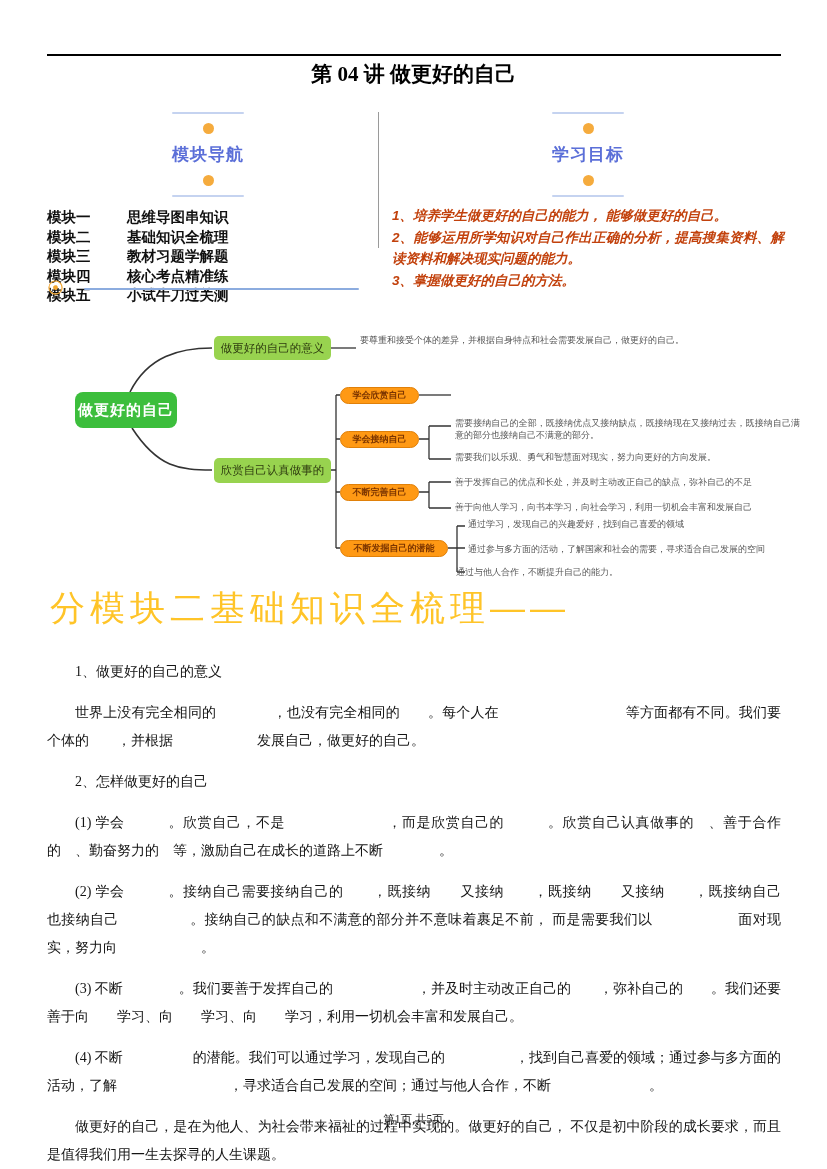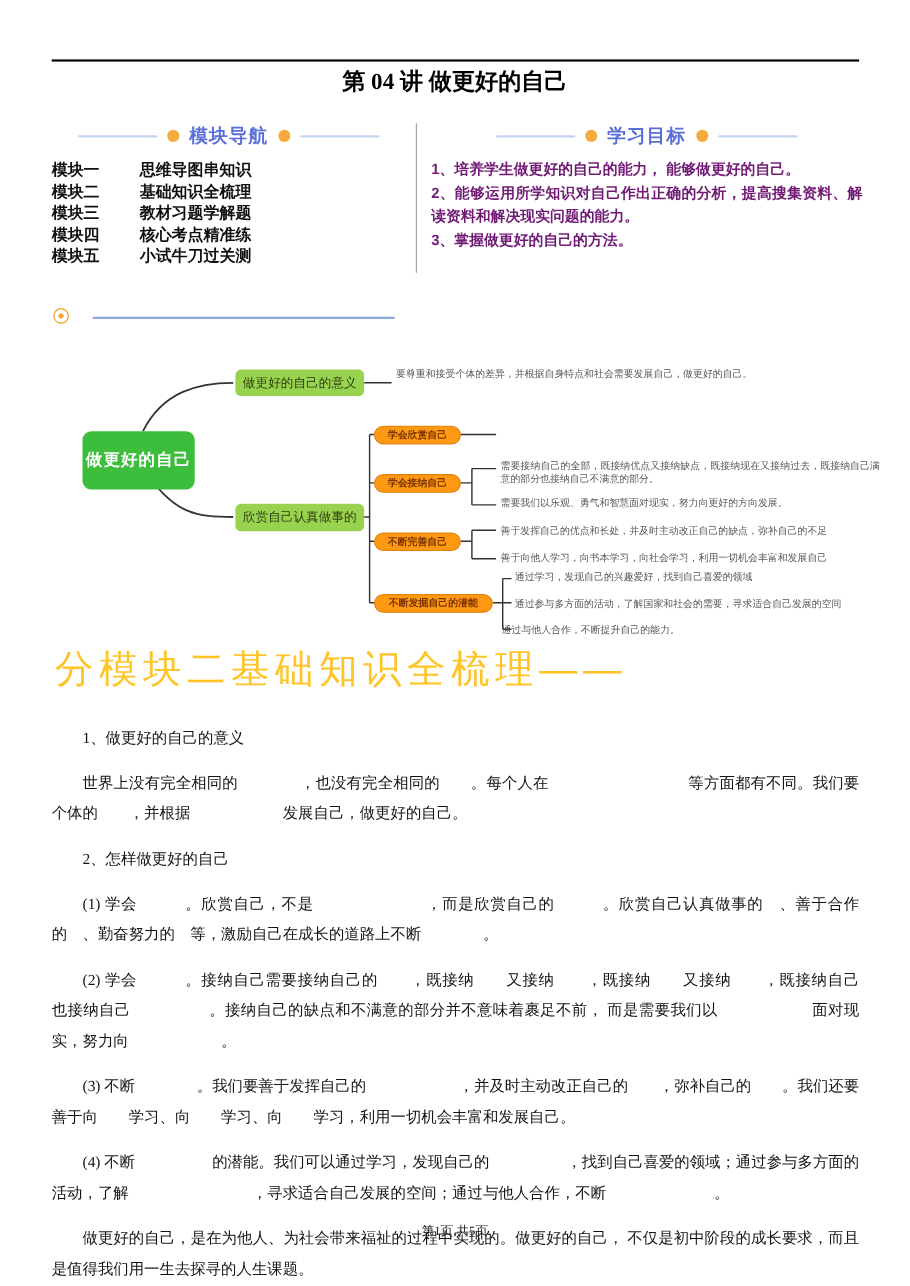--- a/index.html
+++ b/index.html
@@ -6,42 +6,42 @@
   .page{position:relative;width:827px;height:1169px;background:#fff;overflow:hidden;
         font-family:"Liberation Sans",sans-serif;}
   .top-rule{position:absolute;left:47px;top:54px;width:734px;height:2px;background:#000;}
   .doc-title{position:absolute;left:0;top:60px;width:100%;text-align:center;
         font-family:"Liberation Serif",serif;font-weight:bold;font-size:21px;color:#000;}
 
   
   .v-divider{position:absolute;left:378px;top:112px;width:1px;height:136px;background:#9a9a9a;}
   .nav-col{position:absolute;left:47px;top:112px;width:322px;}
   .obj-col{position:absolute;left:392px;top:112px;width:392px;}
-  .deco-header{display:flex;align-items:center;justify-content:center;gap:9px;}
+  .deco-header{display:flex;align-items:center;justify-content:center;gap:9px;flex-direction:column;}
   .deco-line{height:2px;width:72px;background:#C5D3F0;border-radius:2px;}
   .deco-dot{width:11px;height:11px;border-radius:50%;background:#F5AB3D;}
   .deco-title{color:#5B6FD8;font-weight:bold;font-size:17px;letter-spacing:1px;}
   .module-list{margin-top:11px;font-weight:bold;font-size:14.5px;color:#101010;}
   .module-row{display:flex;line-height:19.5px;}
   .module-num{width:60px;}
   .module-label{margin-left:20px;}
-  .obj-list{margin-top:8px;font-size:13.5px;color:#701a75;line-height:21.5px;font-weight:bold;}
+  .obj-list{margin-top:8px;font-size:13.5px;color:#c2410c;line-height:21.5px;font-weight:bold;font-style:italic;}
   .obj-item{text-align:justify;}
 
   
   .sec1-header{position:absolute;left:47px;top:280px;display:flex;align-items:center;}
   .diamond-icon{color:#F2A52E;font-size:17px;margin-right:6px;line-height:1;}
   .sec1-title{color:#4A7CD6;font-weight:bold;font-size:17px;letter-spacing:1px;}
   .sec1-line{width:275px;height:2px;background:#8CACDF;margin-left:14px;border-radius:1px;}
 
   
   .mindmap{position:absolute;left:0;top:330px;width:827px;height:256px;}
   .mm-svg{position:absolute;left:0;top:0;}
   .mm-node{position:absolute;display:flex;align-items:center;justify-content:center;box-sizing:border-box;}
-  .mm-root{left:75px;top:62px;width:102px;height:53px;background:#3CBE3C;border-radius:8px;
+  .mm-root{left:75px;top:62px;width:102px;height:36px;background:#3CBE3C;border-radius:8px;
            color:#fff;font-weight:bold;font-size:15px;letter-spacing:1px;}
   .mm-branch{background:#98D34F;border-radius:5px;color:#2F3D10;font-size:11.5px;}
   .mm-b1{left:214px;top:6px;width:117px;height:24px;}
   .mm-b2{left:214px;top:128px;width:117px;height:25px;}
   .mm-sub{background:#FF9914;border:1px solid #E08009;border-radius:9px;color:#7C3500;
           font-size:9px;font-weight:bold;}
   .mm-o1{left:340px;top:57px;width:79px;height:17px;}
   .mm-o2{left:340px;top:101px;width:79px;height:17px;}
   .mm-o3{left:340px;top:154px;width:79px;height:17px;}
   .mm-o4{left:340px;top:210px;width:108px;height:17px;}

